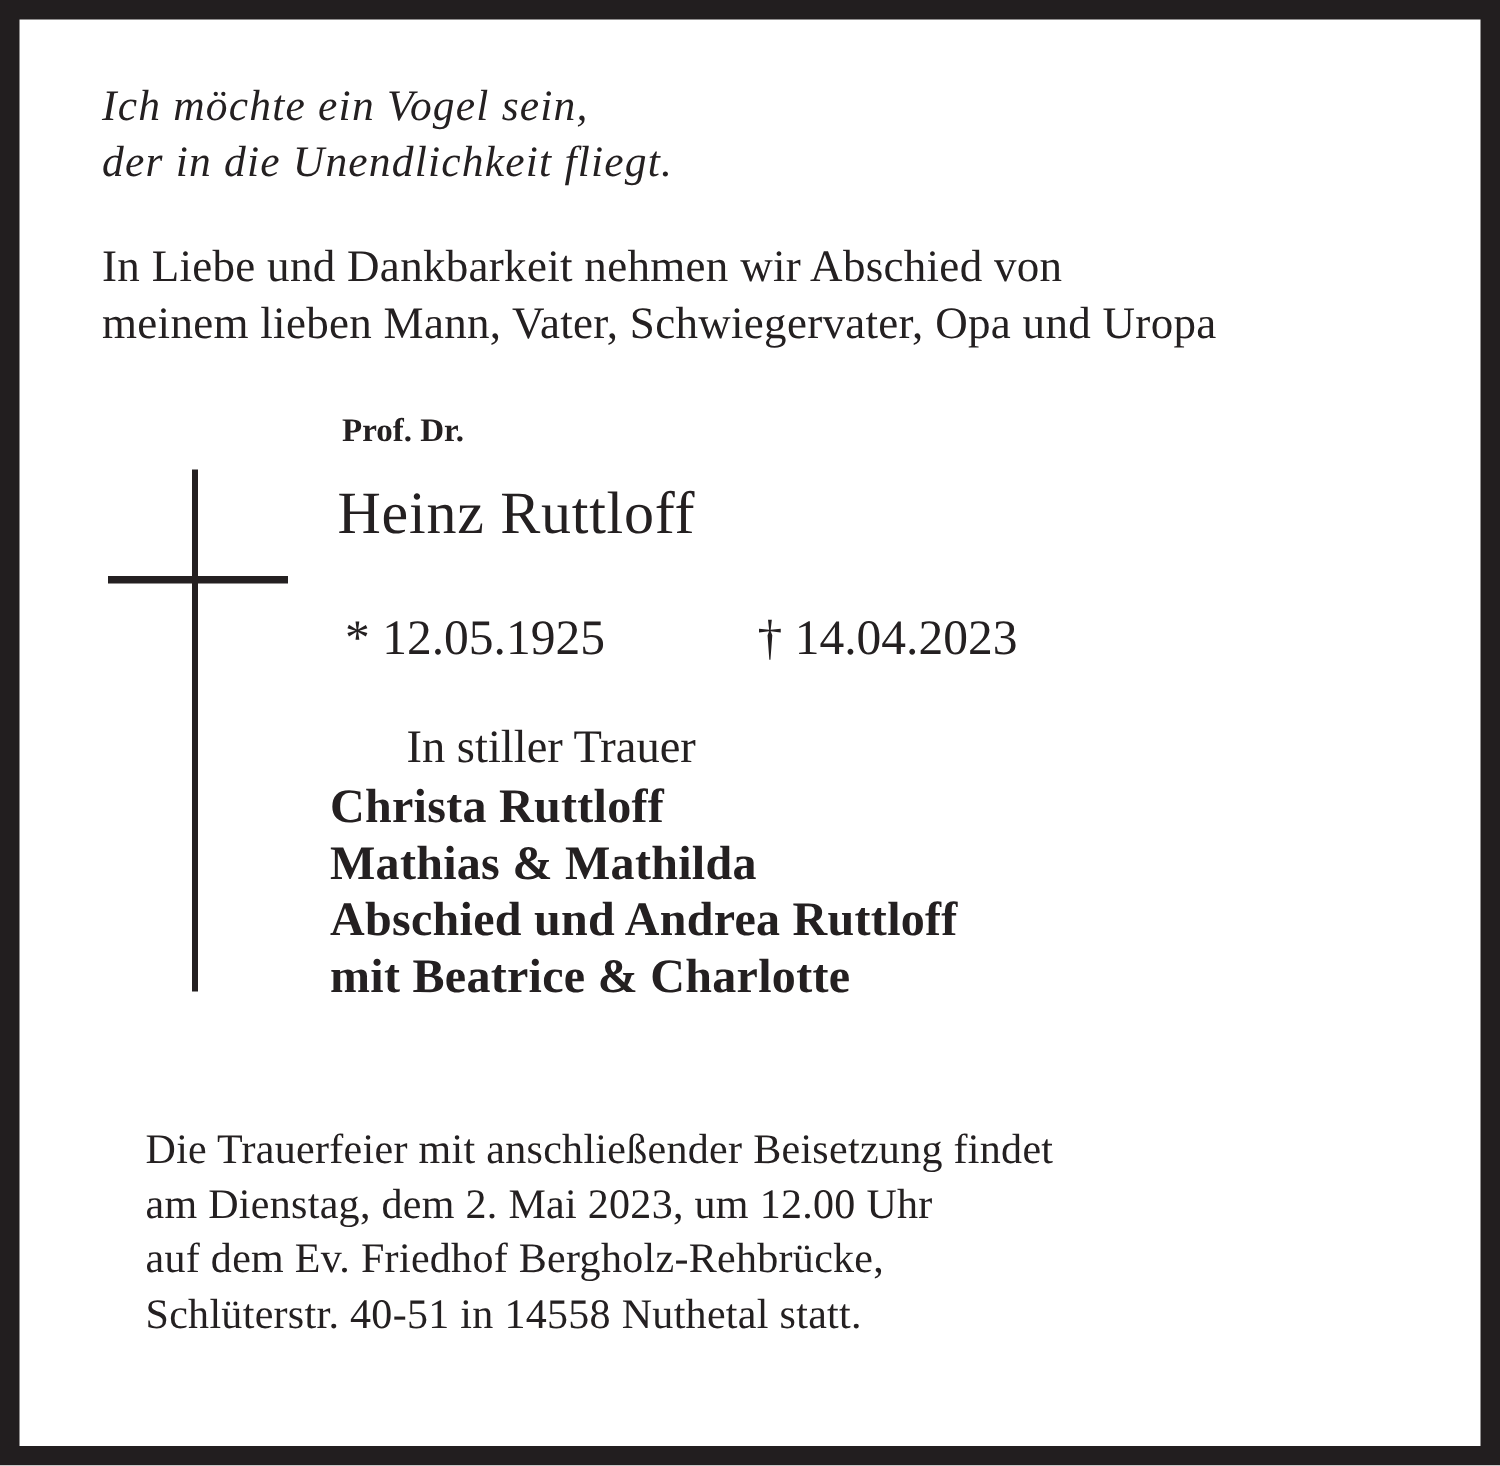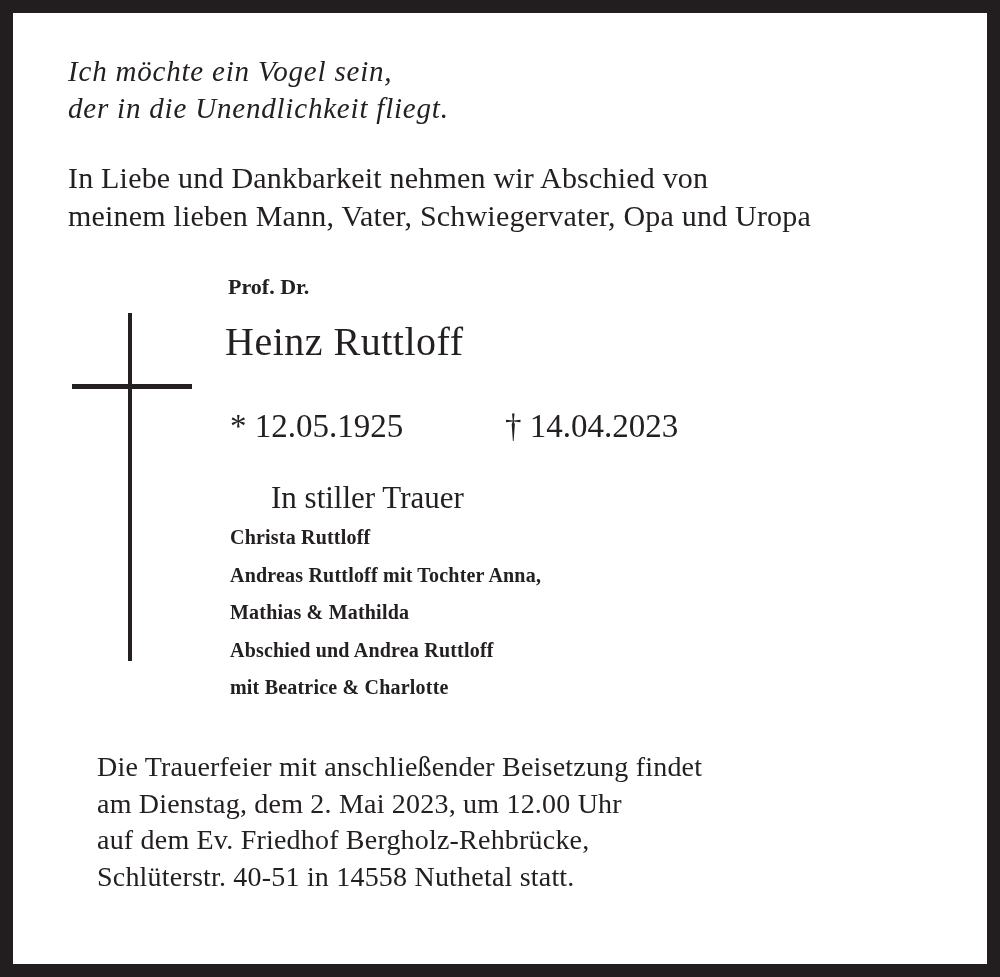--- a/index.html
+++ b/index.html
@@ -70,22 +70,22 @@
     left: 275px; top: 0; text-align: right;
   }
 
   .mourning-intro {
     left: 215px; top: 466px;
     font-size: 31px;
     line-height: 38px;
     margin-left: 43px;
   }
   .mourners {
-    left: 217px; top: 506px;
-    font-size: 20px;
+    left: 207px; top: 506px;
+    font-size: 32px;
     font-weight: bold;
     line-height: 37.5px;
     letter-spacing: 0.2px;
   }
 
   .funeral {
     left: 84px; top: 736px;
     font-size: 28px;
     line-height: 36.5px;
     letter-spacing: 0.2px;
@@ -115,21 +115,20 @@
   <div class="abs deceased-name">Heinz Ruttloff</div>
 
   <div class="abs dates">
     <span>* 12.05.1925</span>
     <span class="death-date">† 14.04.2023</span>
   </div>
 
   <div class="abs mourning-intro">In stiller Trauer</div>
   <div class="abs mourners">
     <div>Christa Ruttloff</div>
-    <div>Andreas Ruttloff mit Tochter Anna,</div>
     <div>Mathias &amp; Mathilda</div>
     <div>Abschied und Andrea Ruttloff</div>
     <div>mit Beatrice &amp; Charlotte</div>
   </div>
 
   <div class="abs funeral">
     <div>Die Trauerfeier mit anschließender Beisetzung findet</div>
     <div>am Dienstag, dem 2. Mai 2023, um 12.00 Uhr</div>
     <div>auf dem Ev. Friedhof Bergholz-Rehbrücke,</div>
     <div>Schlüterstr. 40-51 in 14558 Nuthetal statt.</div>

